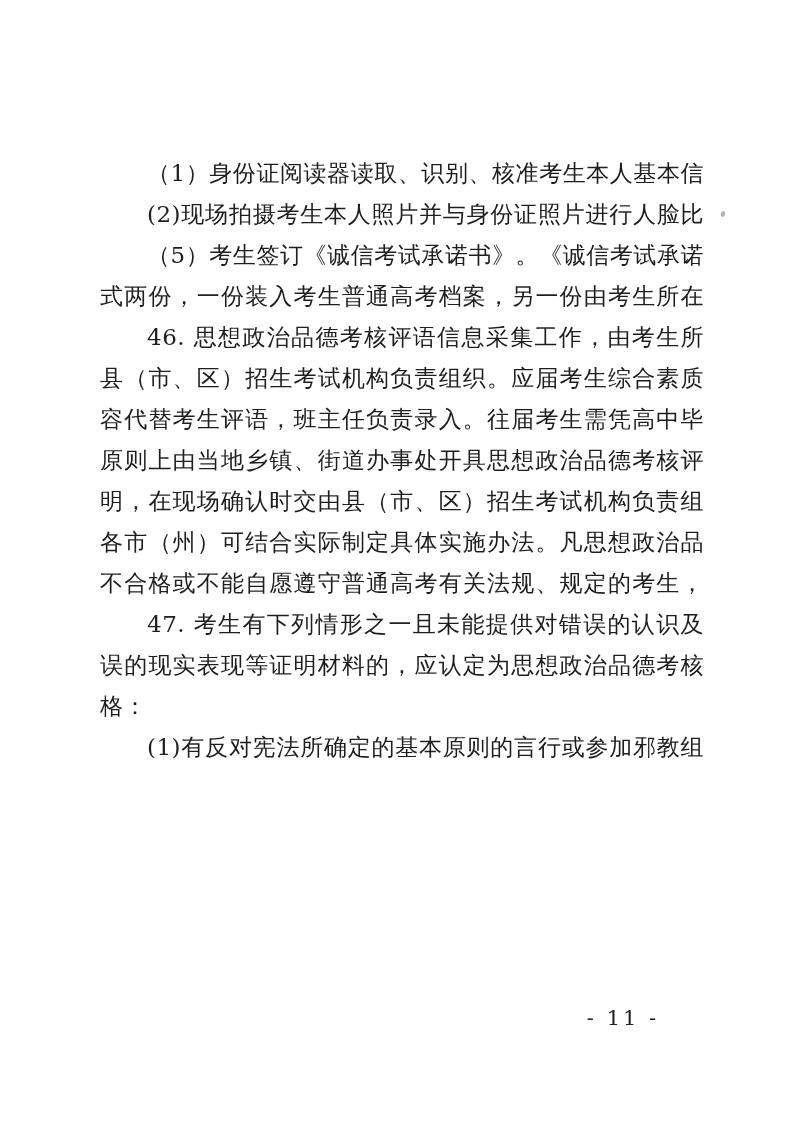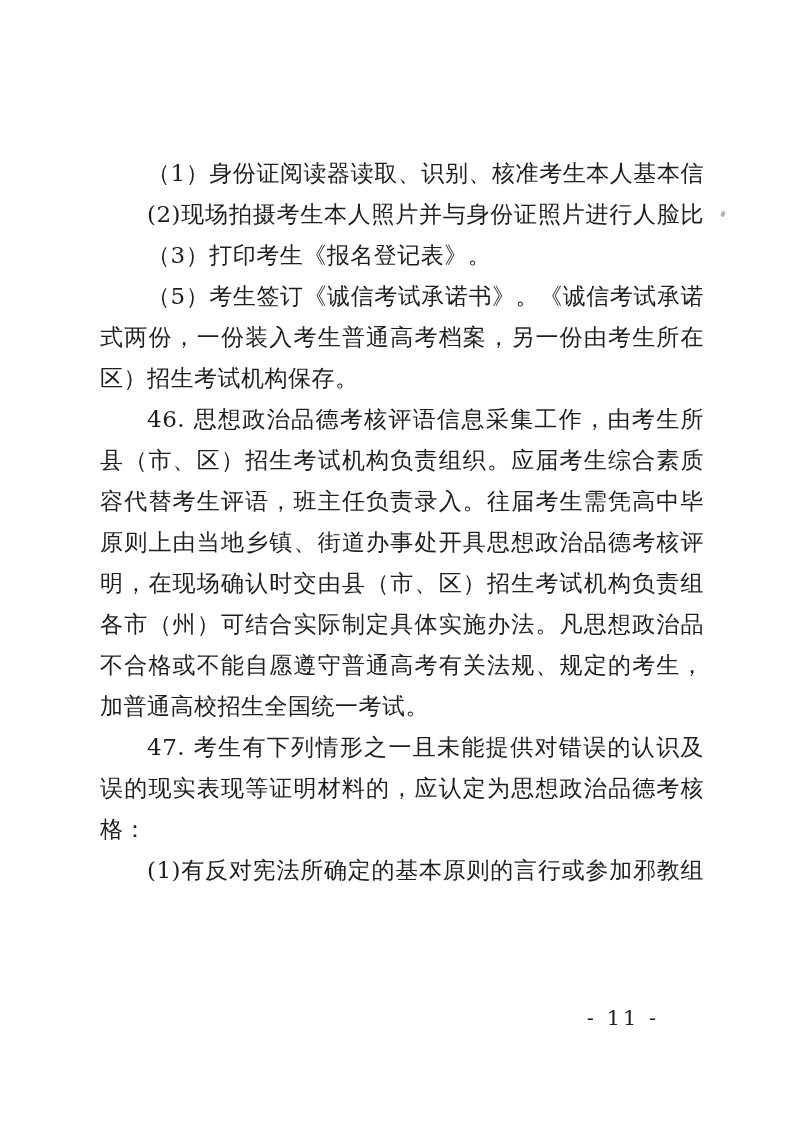--- a/index.html
+++ b/index.html
@@ -72,32 +72,29 @@
     opacity: 0.75;
   }
 </style>
 </head>
 <body>
 
 <div class="page">
   <div class="content" style="color: rgb(30, 30, 30);">
       <div class="line indent justify">（1）身份证阅读器读取、识别、核准考生本人基本信息。</div>
       <div class="line indent justify">(2)现场拍摄考生本人照片并与身份证照片进行人脸比对。</div>
-      <div class="line indent">（3）打印考生《报名登记表》。</div>
       <div class="line indent justify">（5）考生签订《诚信考试承诺书》。《诚信考试承诺书》一</div>
       <div class="line justify">式两份，一份装入考生普通高考档案，另一份由考生所在县（市、</div>
-      <div class="line">区）招生考试机构保存。</div>
       <div class="line indent justify">46. 思想政治品德考核评语信息采集工作，由考生所在中学、</div>
       <div class="line justify">县（市、区）招生考试机构负责组织。应届考生综合素质评价内</div>
       <div class="line justify">容代替考生评语，班主任负责录入。往届考生需凭高中毕业证，</div>
       <div class="line justify">原则上由当地乡镇、街道办事处开具思想政治品德考核评语证</div>
       <div class="line justify">明，在现场确认时交由县（市、区）招生考试机构负责组织录入。</div>
       <div class="line justify">各市（州）可结合实际制定具体实施办法。凡思想政治品德考核</div>
       <div class="line justify">不合格或不能自愿遵守普通高考有关法规、规定的考生，不准参</div>
-      <div class="line">加普通高校招生全国统一考试。</div>
       <div class="line indent justify">47. 考生有下列情形之一且未能提供对错误的认识及改正错</div>
       <div class="line justify">误的现实表现等证明材料的，应认定为思想政治品德考核不合</div>
       <div class="line">格：</div>
       <div class="line indent justify">(1)有反对宪法所确定的基本原则的言行或参加邪教组织，</div>
     </div>
   <div class="speck"></div>
   <div class="page-number">- 11 -</div>
 </div>
 
 </body></html>

